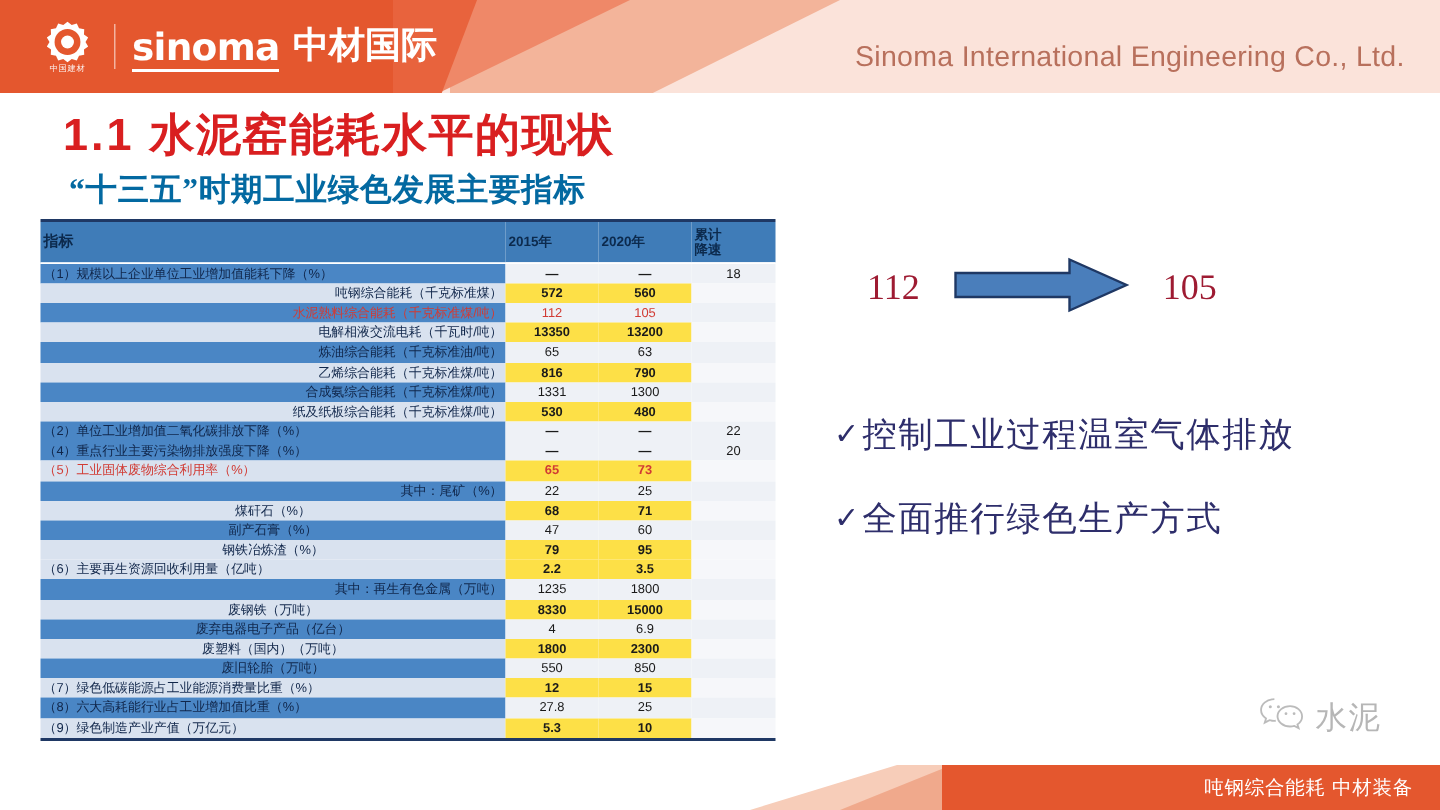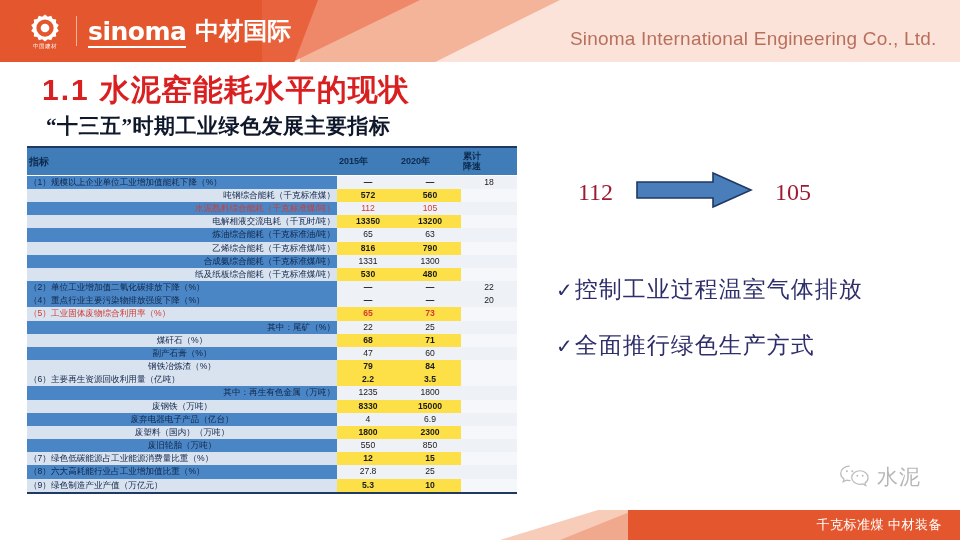--- a/index.html
+++ b/index.html
@@ -136,21 +136,21 @@
     color: #d91f20;
     letter-spacing: 1px;
     white-space: nowrap;
   }
   .slide-title .num { letter-spacing: 2px; margin-right: 10px; }
   .slide-subtitle {
     position: absolute;
     left: 46px; top: 112px;
     font-size: 21px;
     font-weight: bold;
-    color: #0f172a;
+    color: #0369a1;
     font-family: "Liberation Serif", "DejaVu Serif", serif;
     white-space: nowrap;
     letter-spacing: 0.5px;
   }
 
   
   .table-wrap {
     position: absolute;
     left: 27px; top: 146px;
     width: 490px;
@@ -446,21 +446,21 @@
           </tr>
           <tr class="shade">
             <td class="lbl ind-2">副产石膏（%）</td>
             <td class="val">47</td>
             <td class="val">60</td>
             <td class="rate"></td>
           </tr>
           <tr class="plain">
             <td class="lbl ind-2">钢铁冶炼渣（%）</td>
             <td class="val">79</td>
-            <td class="val">84</td>
+            <td class="val">95</td>
             <td class="rate"></td>
           </tr>
           <tr class="plain">
             <td class="lbl ind-0">（6）主要再生资源回收利用量（亿吨）</td>
             <td class="val">2.2</td>
             <td class="val">3.5</td>
             <td class="rate"></td>
           </tr>
           <tr class="shade">
             <td class="lbl ind-1">其中：再生有色金属（万吨）</td>
@@ -549,16 +549,16 @@
       </svg>
     </span>
     <span class="wm-text">水泥</span>
   </div>
 
   <div class="footer-band">
     <div class="ft-shape ft-4"></div>
     <div class="ft-shape ft-3"></div>
     <div class="ft-shape ft-2"></div>
     <div class="ft-shape ft-1"></div>
-    <div class="footer-text">千克标准煤 中材装备</div>
+    <div class="footer-text">吨钢综合能耗 中材装备</div>
   </div>
 
 </div>
 
 </body></html>

